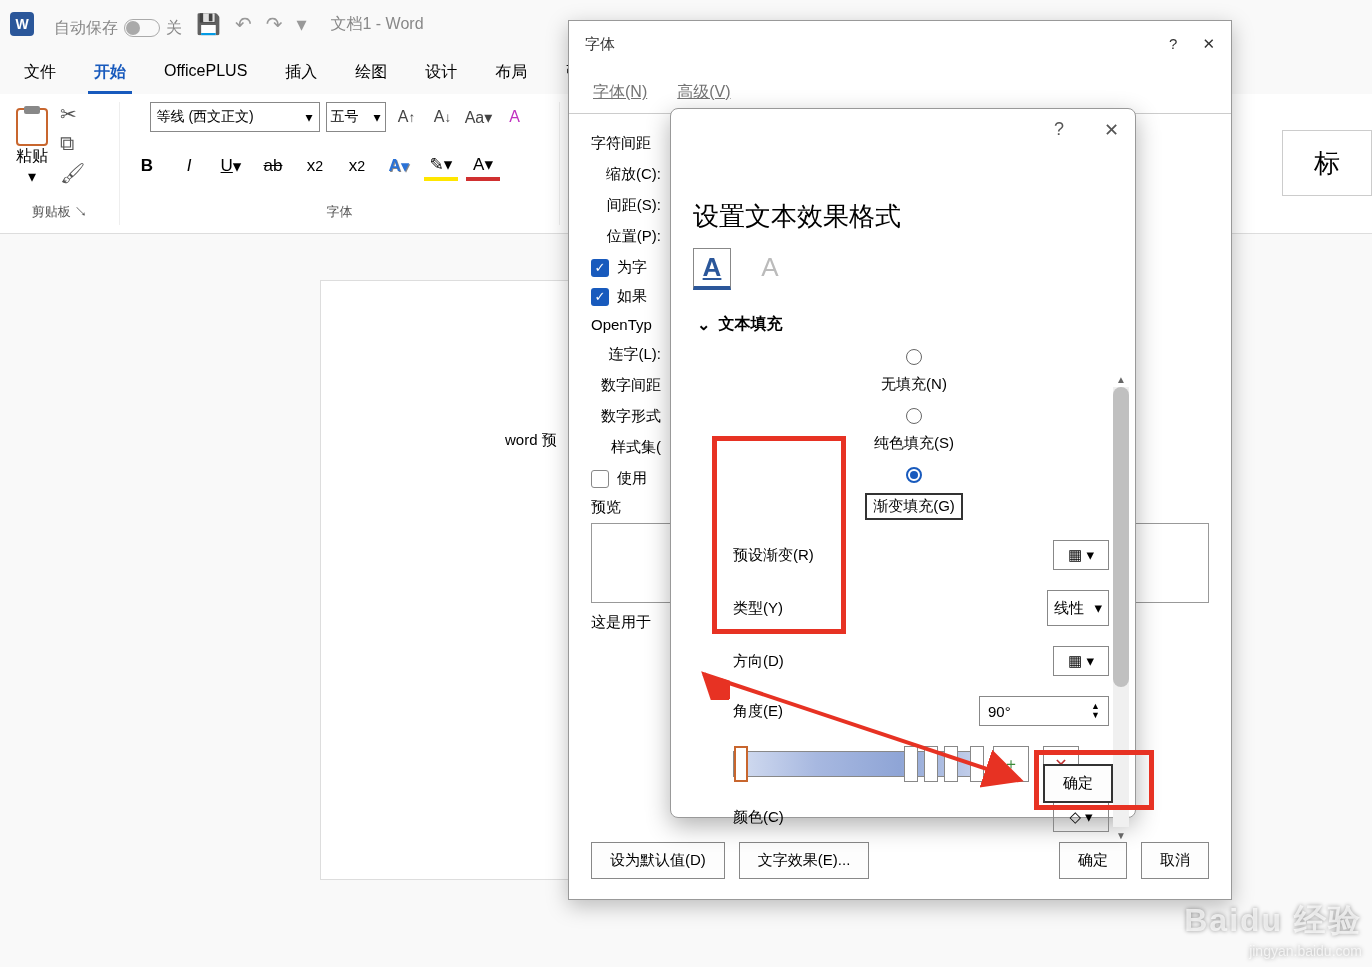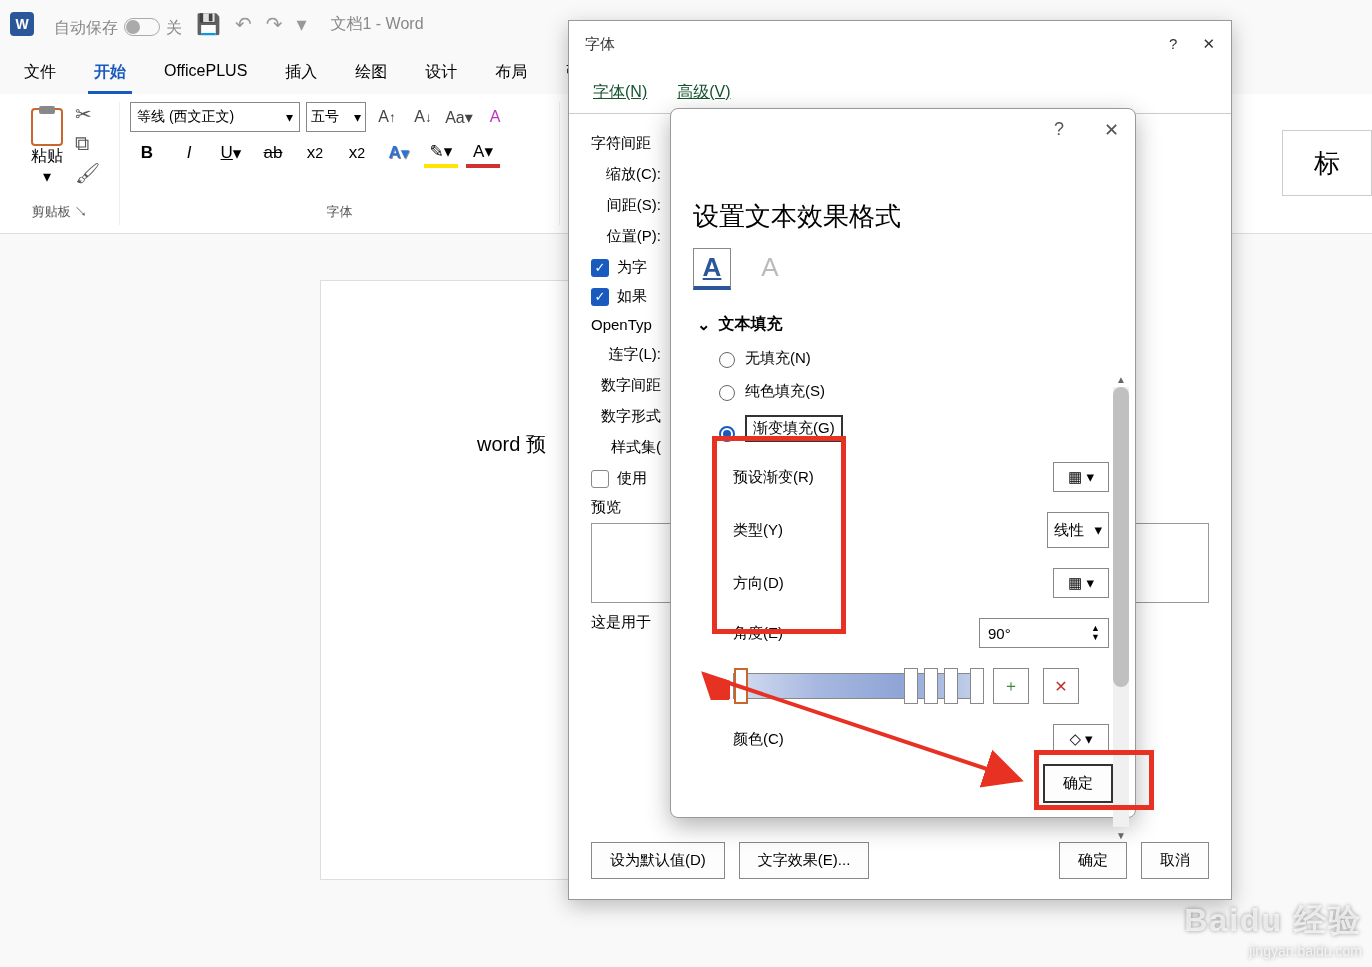--- a/index.html
+++ b/index.html
@@ -1,54 +1,54 @@
 <!DOCTYPE html>
 <html><head>
 <meta charset="utf-8">
 <style>
 * { box-sizing: border-box; font-family: "Segoe UI", "Microsoft YaHei", sans-serif; }
 body { margin: 0; background: #f9f9f9; width: 1372px; height: 967px; overflow: hidden; position: relative; }
 
 .titlebar { display: flex; align-items: center; height: 48px; padding: 0 10px; color: #888; }
 .word-icon { width: 24px; height: 24px; background: #2b579a; color: #fff; display: flex; align-items: center; justify-content: center; font-weight: bold; border-radius: 4px; font-size: 14px; }
-.auto-save { margin-left: 20px; display: flex; align-items: flex-start; gap: 6px; margin-top: 8px; }
+.auto-save { margin-left: 20px; display: flex; align-items: center; gap: 6px; margin-top: 8px; }
 .toggle { width: 36px; height: 18px; border: 1px solid #aaa; border-radius: 9px; position: relative; }
 .toggle::after { content: ""; width: 14px; height: 14px; background: #aaa; border-radius: 50%; position: absolute; top: 1px; left: 1px; }
 .title-btn { margin-left: 14px; color: #999; font-size: 20px; }
 
 .ribbon-tabs { display: flex; gap: 26px; padding: 6px 18px 0; font-size: 16px; }
 .tab { padding: 8px 6px; cursor: pointer; }
 .tab.active { color: #185abd; border-bottom: 3px solid #185abd; font-weight: 600; }
 
 .ribbon { display: flex; background: #fff; border-bottom: 1px solid #ddd; height: 140px; padding: 8px 0; }
 .ribbon-group { border-right: 1px solid #eee; padding: 0 10px; display: flex; flex-direction: column; }
 .ribbon-group-label { text-align: center; font-size: 13px; color: #555; margin-top: auto; padding: 4px 0; }
 .clipboard-group { width: 120px; }
-.paste-btn { display: flex; flex-direction: column; align-items: center; padding: 6px; margin-left: 15px; }
+.paste-btn { display: flex; flex-direction: column; align-items: center; padding: 6px; }
 .paste-ico { width: 32px; height: 38px; border: 2px solid #c8662e; border-radius: 4px; position: relative; }
 .paste-ico::after { content: ""; position: absolute; left: 6px; top: -4px; width: 16px; height: 8px; background: #888; border-radius: 2px; }
 .side-icons { display: flex; flex-direction: column; gap: 6px; margin-left: 6px; font-size: 20px; color: #555; }
 .clip-row { display: flex; }
 
 .font-group { width: 440px; }
-.font-row1 { display: flex; align-items: center; gap: 6px; margin-bottom: 6px; }
+.font-row1 { display: flex; align-items: center; gap: 6px; margin-bottom: 19px; justify-content: center; }
 .font-name { width: 170px; height: 30px; border: 1px solid #888; padding: 0 6px; display: flex; align-items: center; justify-content: space-between; font-size: 14px; }
 .font-size { width: 60px; height: 30px; border: 1px solid #888; display: flex; align-items: center; justify-content: space-between; padding: 0 4px; font-size: 14px; }
 .btn-ico { width: 30px; height: 28px; display: flex; align-items: center; justify-content: center; font-size: 16px; color: #444; }
 .font-row2 { display: flex; align-items: center; gap: 8px; }
 .font-btn { width: 34px; height: 30px; display: flex; align-items: center; justify-content: center; font-size: 17px; }
 
 .doc-area { position: absolute; left: 320px; top: 280px; width: 800px; height: 600px; background: #fff; border: 1px solid #ddd; }
-.doc-text { position: absolute; left: 156px; top: 150px; font-size: 20px; }
+.doc-text { position: absolute; left: 184px; top: 150px; font-size: 15px; }
 .heading-card { position: absolute; right: 0; top: 130px; width: 90px; height: 66px; background: #fff; border: 1px solid #ccc; display: flex; align-items: center; justify-content: center; font-size: 26px; }
 
 .font-dialog { position: absolute; left: 568px; top: 20px; width: 664px; height: 880px; background: #fff; border: 1px solid #999; box-shadow: 0 6px 20px rgba(0,0,0,0.25); }
 .font-dialog-title { padding: 14px 16px; font-size: 15px; color: #333; display: flex; justify-content: space-between; }
 .dlg-tabs { display: flex; gap: 30px; padding: 8px 24px 0; border-bottom: 1px solid #ccc; }
-.dlg-tab { padding: 6px 0 10px; color: #14532d; text-decoration: underline; }
+.dlg-tab { padding: 6px 0 10px; color: #737373; text-decoration: underline; }
 .dlg-body { padding: 10px 22px; font-size: 15px; }
 .dlg-label { margin: 10px 0 8px; }
 .dlg-field { display: flex; align-items: center; gap: 10px; margin: 12px 0; }
 .dlg-field label { width: 70px; text-align: right; }
 .chk { display: flex; align-items: center; gap: 8px; margin: 10px 0; }
 .chkbox { width: 18px; height: 18px; background: #185abd; border-radius: 3px; display: flex; align-items: center; justify-content: center; color: #fff; font-size: 13px; }
 .chkbox-empty { width: 18px; height: 18px; border: 1px solid #888; border-radius: 3px; }
 .preview-label { margin-top: 8px; }
 .preview-box { border: 1px solid #999; height: 80px; margin: 6px 0 10px; }
 .dlg-footer { display: flex; justify-content: space-between; padding: 10px 22px; position:absolute; bottom:10px; left:0; right:0; }
@@ -56,21 +56,21 @@
 .btn { border: 1px solid #888; padding: 8px 18px; background: #fdfdfd; font-size: 15px; }
 
 .effect-dialog { position: absolute; left: 670px; top: 108px; width: 466px; height: 710px; background: #fff; border: 1px solid #999; box-shadow: 0 8px 24px rgba(0,0,0,0.3); border-radius: 8px; }
 .effect-header { display: flex; justify-content: flex-end; padding: 10px 16px; gap: 40px; font-size: 18px; color: #555; }
 .effect-title { font-size: 26px; padding: 4px 22px 14px; font-weight: 400; margin-top: 44px; }
 .effect-mode { display: flex; gap: 20px; padding: 0 22px; }
 .mode-btn { width: 38px; height: 42px; border-bottom: 4px solid transparent; display: flex; align-items: center; justify-content: center; font-size: 26px; color: #2b579a; }
 .mode-btn.active { border-bottom-color: #2b579a; border: 1px solid #888; border-bottom: 4px solid #2b579a; }
 .effect-body { padding: 14px 26px; position: relative; }
 .collapse-header { display: flex; align-items: center; gap: 8px; font-weight: 600; margin: 10px 0; }
-.radio-row { display: flex; align-items: flex-end; gap: 10px; margin: 14px 0 14px 22px; font-size: 15px; }
+.radio-row { display: flex; align-items: center; gap: 10px; margin: 14px 0 14px 22px; font-size: 15px; flex-direction: column; }
 .radio-empty { width: 16px; height: 16px; border: 1px solid #666; border-radius: 50%; }
 .radio-fill { width: 16px; height: 16px; border: 2px solid #185abd; border-radius: 50%; display: flex; align-items: center; justify-content: center; }
 .radio-fill::after { content: ""; width: 8px; height: 8px; background: #185abd; border-radius: 50%; }
 .radio-boxed { border: 2px solid #333; padding: 2px 6px; }
 
 .opt-row { display: flex; justify-content: space-between; align-items: center; margin: 20px 0 20px 36px; font-size: 15px; }
 .opt-ctrl { width: 56px; height: 30px; border: 1px solid #888; display: flex; align-items: center; justify-content: center; }
 .opt-select { width: 62px; height: 36px; border: 1px solid #888; display: flex; align-items: center; justify-content: space-between; padding: 0 6px; }
 .num-input { width: 130px; height: 30px; border: 1px solid #888; display: flex; align-items: center; padding: 0 8px; justify-content: space-between; }
 

